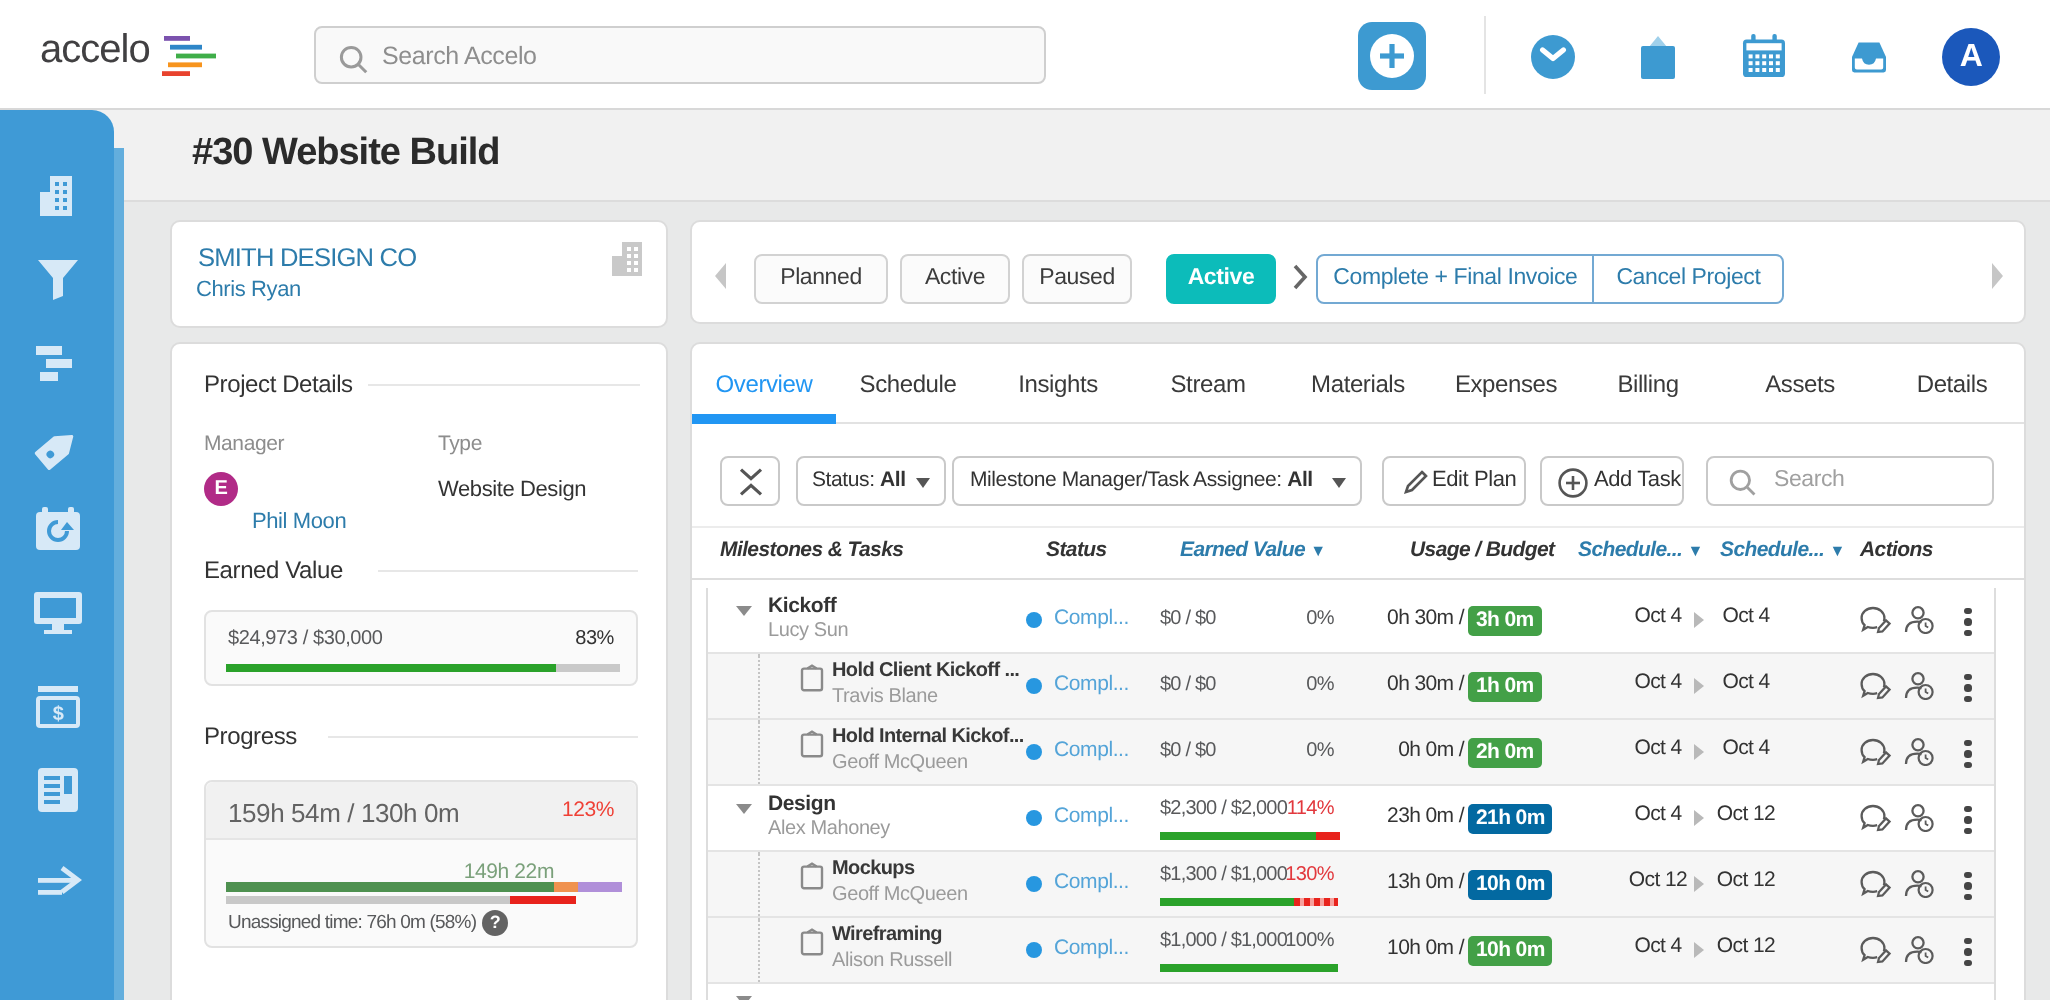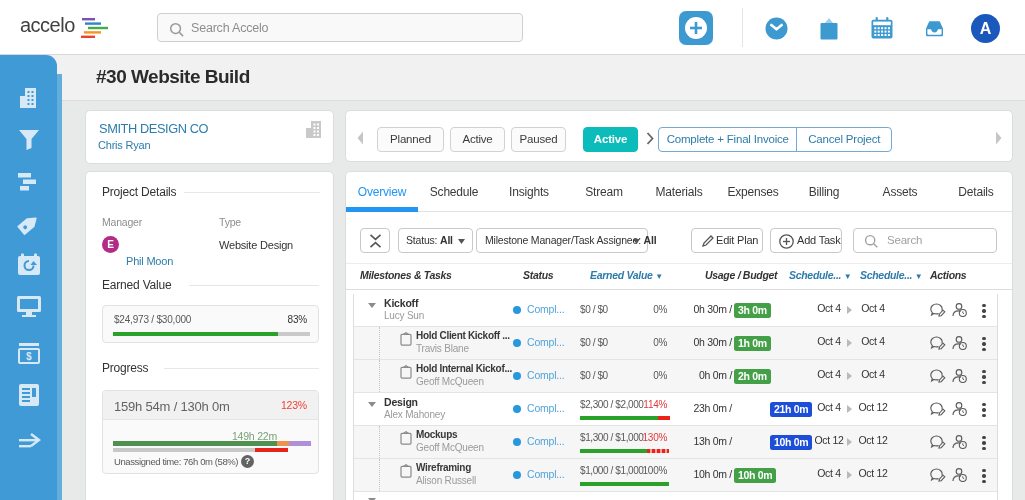--- a/index.html
+++ b/index.html
@@ -72,21 +72,21 @@
 .row .tri { position:absolute; left:14px; top:9px; width:0; height:0; border-left:4.5px solid transparent; border-right:4.5px solid transparent; border-top:5.5px solid #8b8b8b; }
 .dot { position:absolute; left:159px; top:11.5px; width:8px; height:8px; border-radius:50%; background:#2797e0; }
 .st { position:absolute; left:173px; top:8.5px; font-size:10.5px; color:#54a4d8; }
 .money { position:absolute; left:226px; font-size:10px; color:#58595b; white-space:nowrap; letter-spacing:-0.4px; }
 .pct { position:absolute; font-size:10px; color:#58595b; right:330px; text-align:right; letter-spacing:-0.3px; }
 .pct.red { color:#e2383d; }
 .evbar { position:absolute; left:226px; top:23px; width:89px; height:4px; background:#2aa22a; }
 .usage { position:absolute; font-size:10.5px; color:#333; white-space:nowrap; text-align:right; letter-spacing:-0.3px; }
 .badge { position:absolute; left:380px; height:15px; border-radius:2.5px; color:#fff; font-size:10.5px; font-weight:bold; line-height:15px; padding:0 4px; top:9px; letter-spacing:-0.3px; }
 .badge.green { background:#43a047; }
-.badge.red { background:#1d4ed8;margin-left:36px; }
+.badge.red { background:#0369a1; }
 .dt { position:absolute; top:7.5px; font-size:10.5px; color:#333; border-bottom:2px solid #2d86c4; padding-bottom:18px; white-space:nowrap; transform:translateX(-50%); letter-spacing:-0.3px; }
 .dt.orange { border-bottom-color:#f0a13c; }
 .dtarr { position:absolute; top:12px; width:0; height:0; border-top:4px solid transparent; border-bottom:4px solid transparent; border-left:5px solid #b9b9b9; }
 .vdots { position:absolute; left:628px; top:9.5px; width:3.5px; }
 .vdots i { display:block; width:3.5px; height:3.5px; border-radius:50%; background:#454545; margin-bottom:2.2px; }
 .dotline { position:absolute; left:25px; top:0; width:1px; height:100%; border-left:1px dotted #c4c4c4; }
 .clip { position:absolute; top:5px; }
 </style>
 </head>
 <body>
@@ -319,21 +319,21 @@
     <svg style="position:absolute;left:8px;top:5px" width="13" height="14" viewBox="0 0 13 14">
       <polyline points="1.5,0.8 6.5,5.3 11.5,0.8" fill="none" stroke="#555" stroke-width="1.6"></polyline>
       <polyline points="1.5,13.2 6.5,8.7 11.5,13.2" fill="none" stroke="#555" stroke-width="1.6"></polyline>
     </svg>
   </div>
   <div class="fbtn" style="left:52px;width:75px;line-height:23px;padding-left:7px;font-size:10.5px">Status: <b>All</b>
     <svg style="position:absolute;right:7px;top:10px" width="7" height="5">
         <polygon points="0,0 7,0 3.5,5" fill="#555"></polygon>
       </svg>
   </div>
-  <div class="fbtn" style="left:130px;width:172px;line-height:23px;padding-left:8px;font-size:10.5px">Milestone Manager/Task Assignee: <b>All</b>
+  <div class="fbtn" style="left:130px;width:205px;line-height:23px;padding-left:8px;font-size:10.5px">Milestone Manager/Task Assignee: <b>All</b>
     <svg style="position:absolute;right:7px;top:10px" width="7" height="5">
         <polygon points="0,0 7,0 3.5,5" fill="#555"></polygon>
       </svg>
   </div>
   <div class="fbtn" style="left:345px;width:72px;line-height:23px;padding-left:24px;font-size:11px">Edit Plan
     <svg style="position:absolute;left:9px;top:5px" width="14" height="14" viewBox="0 0 14 14">
       <path d="M2 12 L3 9 L10 2 L12 4 L5 11 Z M10 2 L12 4" fill="none" stroke="#555" stroke-width="1.3"></path>
     </svg>
   </div>
   <div class="fbtn" style="left:424px;width:72px;line-height:23px;padding-left:26px;font-size:11px">Add Task

